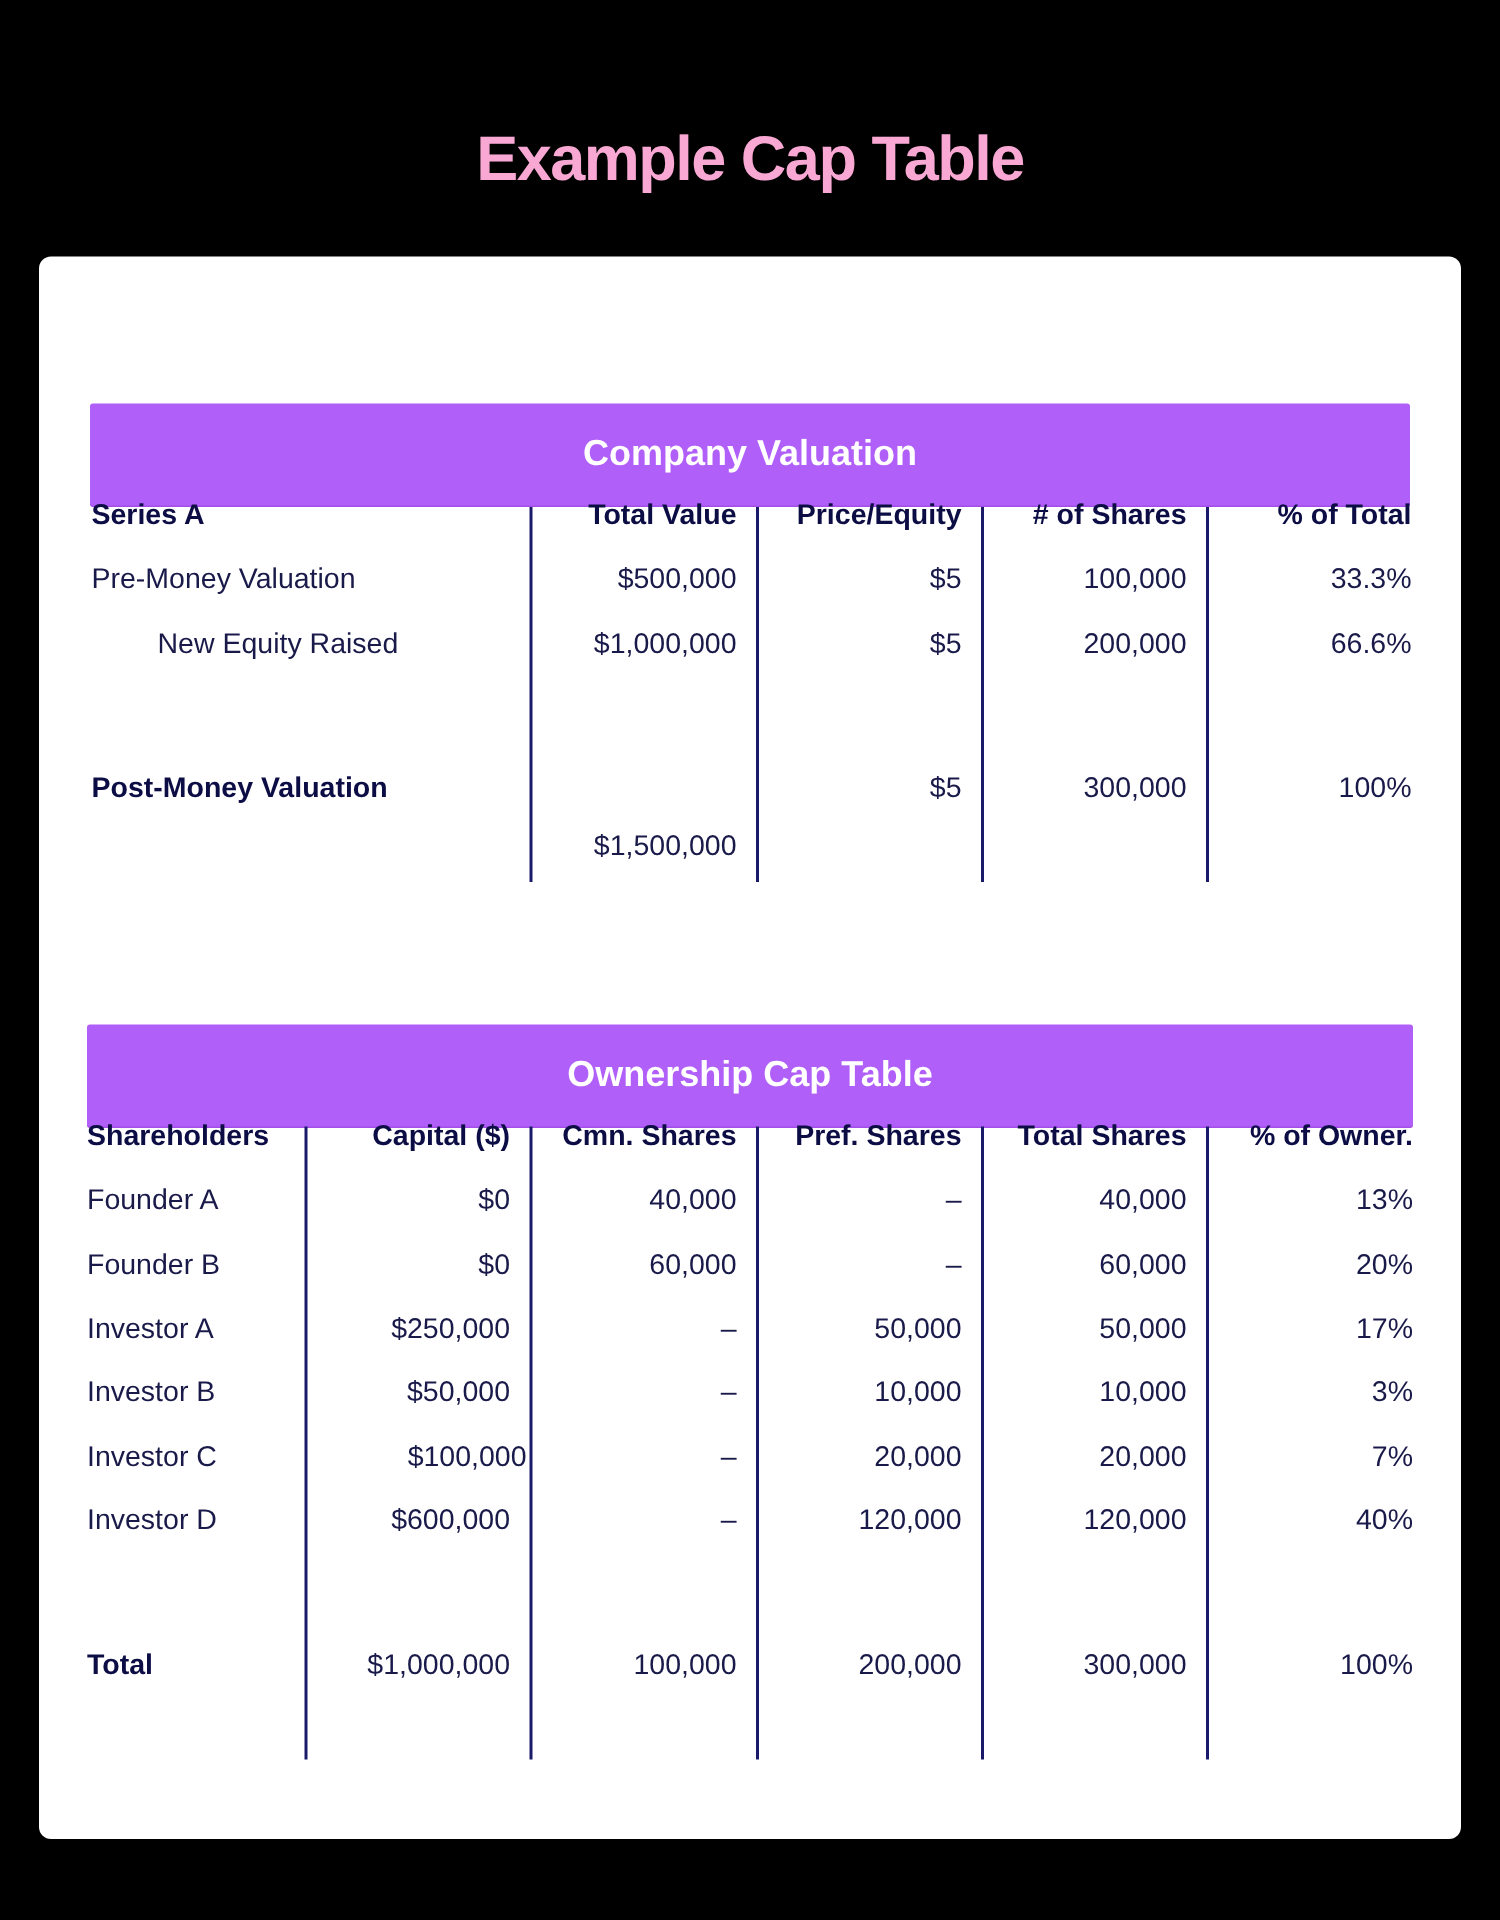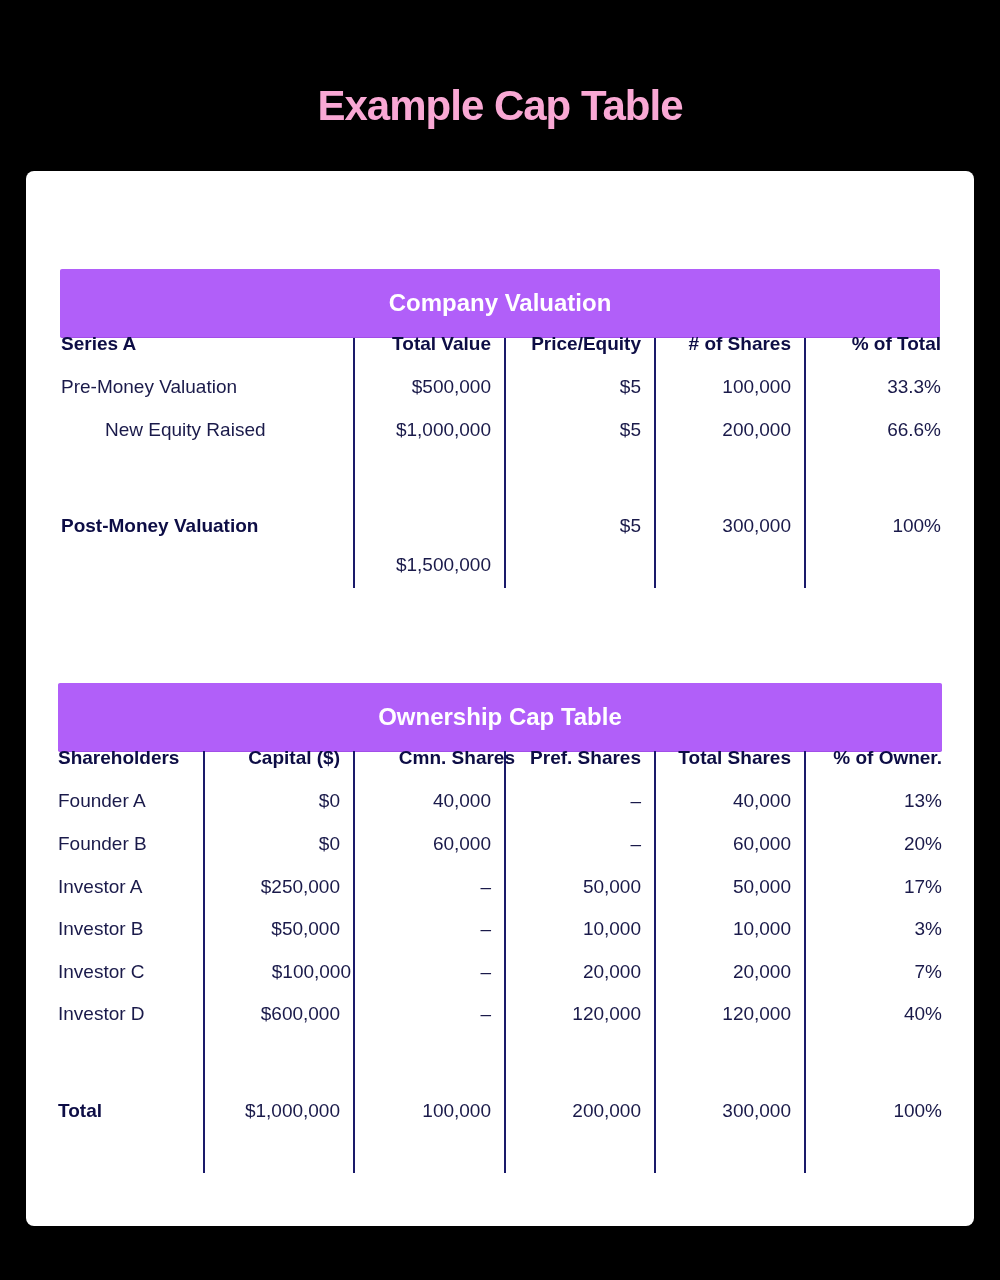--- a/index.html
+++ b/index.html
@@ -131,21 +131,21 @@
 
   <div class="divider" style="left:177px; top:580px; height:422px;"></div>
   <div class="divider" style="left:327px; top:580px; height:422px;"></div>
   <div class="divider" style="left:478px; top:580px; height:422px;"></div>
   <div class="divider" style="left:628px; top:580px; height:422px;"></div>
   <div class="divider" style="left:778px; top:580px; height:422px;"></div>
 
   <div>
     <div class="cell bold" style="left:32px; top:575px;">Shareholders</div>
     <div class="cell bold right" style="left:180px; top:575px; width:134px;">Capital ($)</div>
-    <div class="cell bold right" style="left:342px; top:575px; width:135px;padding-left:12px;">Cmn. Shares</div>
+    <div class="cell bold right" style="left:330px; top:575px; width:135px;">Cmn. Shares</div>
     <div class="cell bold right" style="left:480px; top:575px; width:135px;">Pref. Shares</div>
     <div class="cell bold right" style="left:630px; top:575px; width:135px;">Total Shares</div>
     <div class="cell bold right" style="left:780px; top:575px; width:136px;">% of Owner.</div>
   </div>
 
   <div>
     <div class="cell" style="left:32px; top:618px;">Founder A</div>
     <div class="cell right" style="left:180px; top:618px; width:134px;">$0</div>
     <div class="cell right" style="left:330px; top:618px; width:135px;">40,000</div>
     <div class="cell right" style="left:480px; top:618px; width:135px;">–</div>

